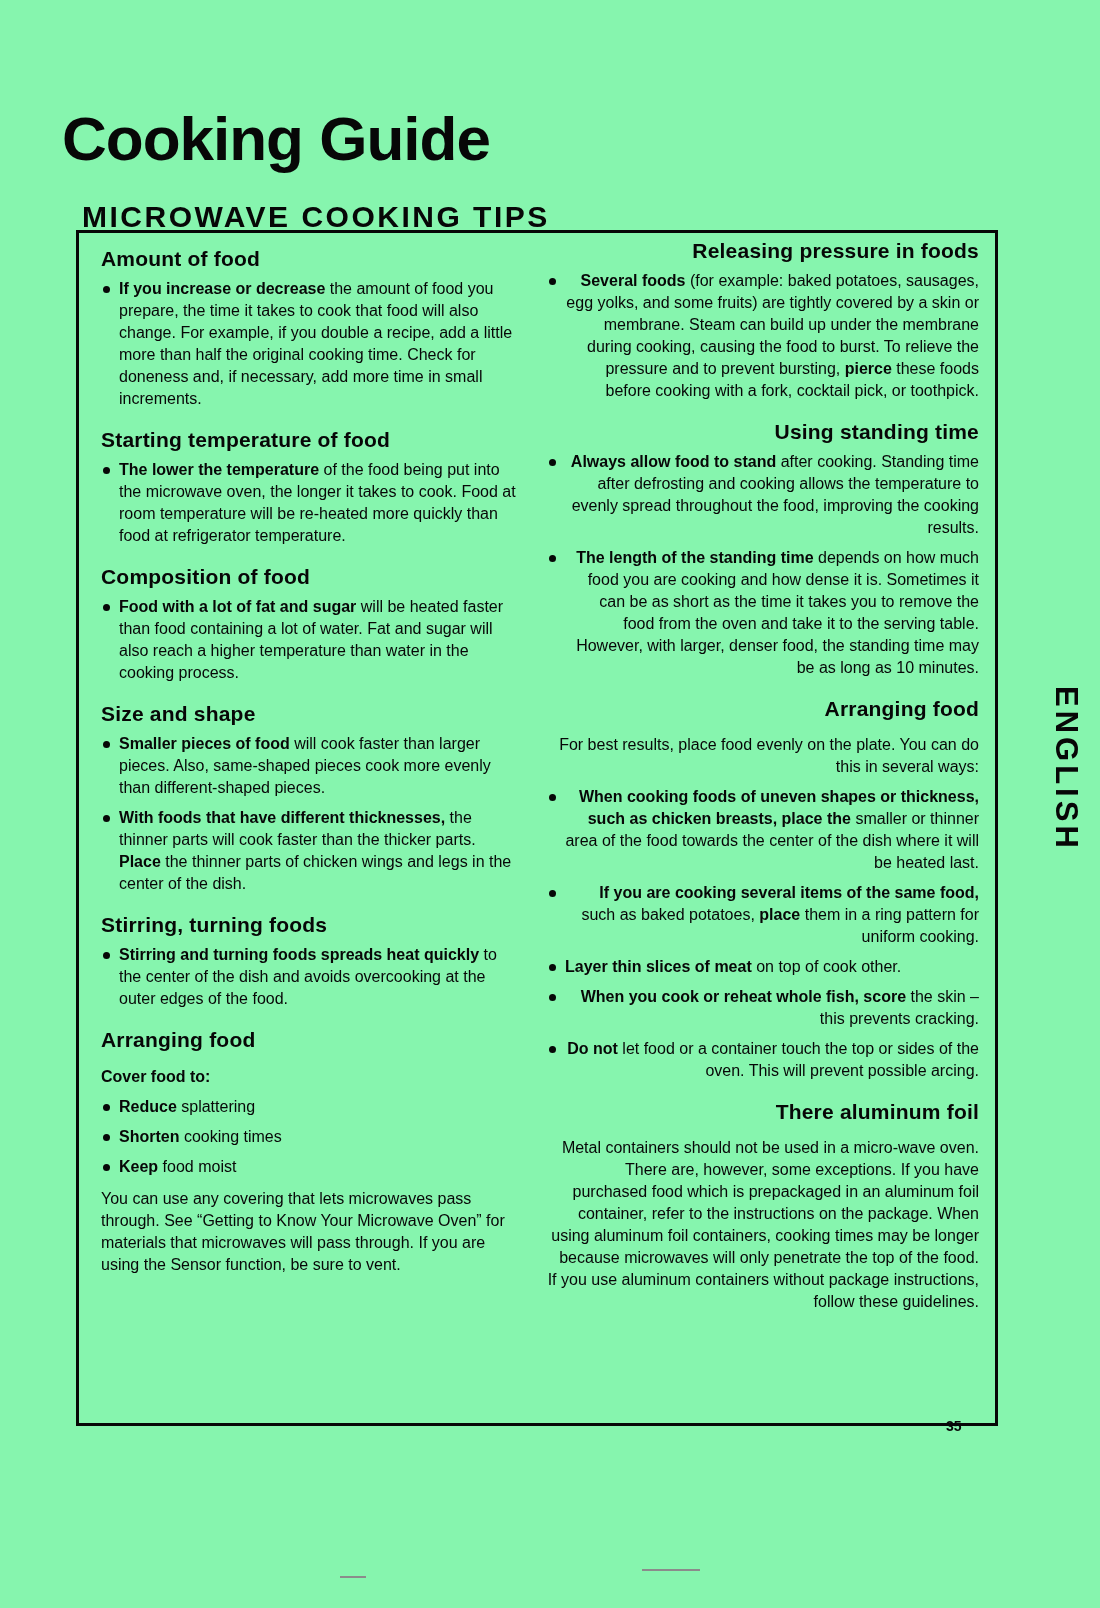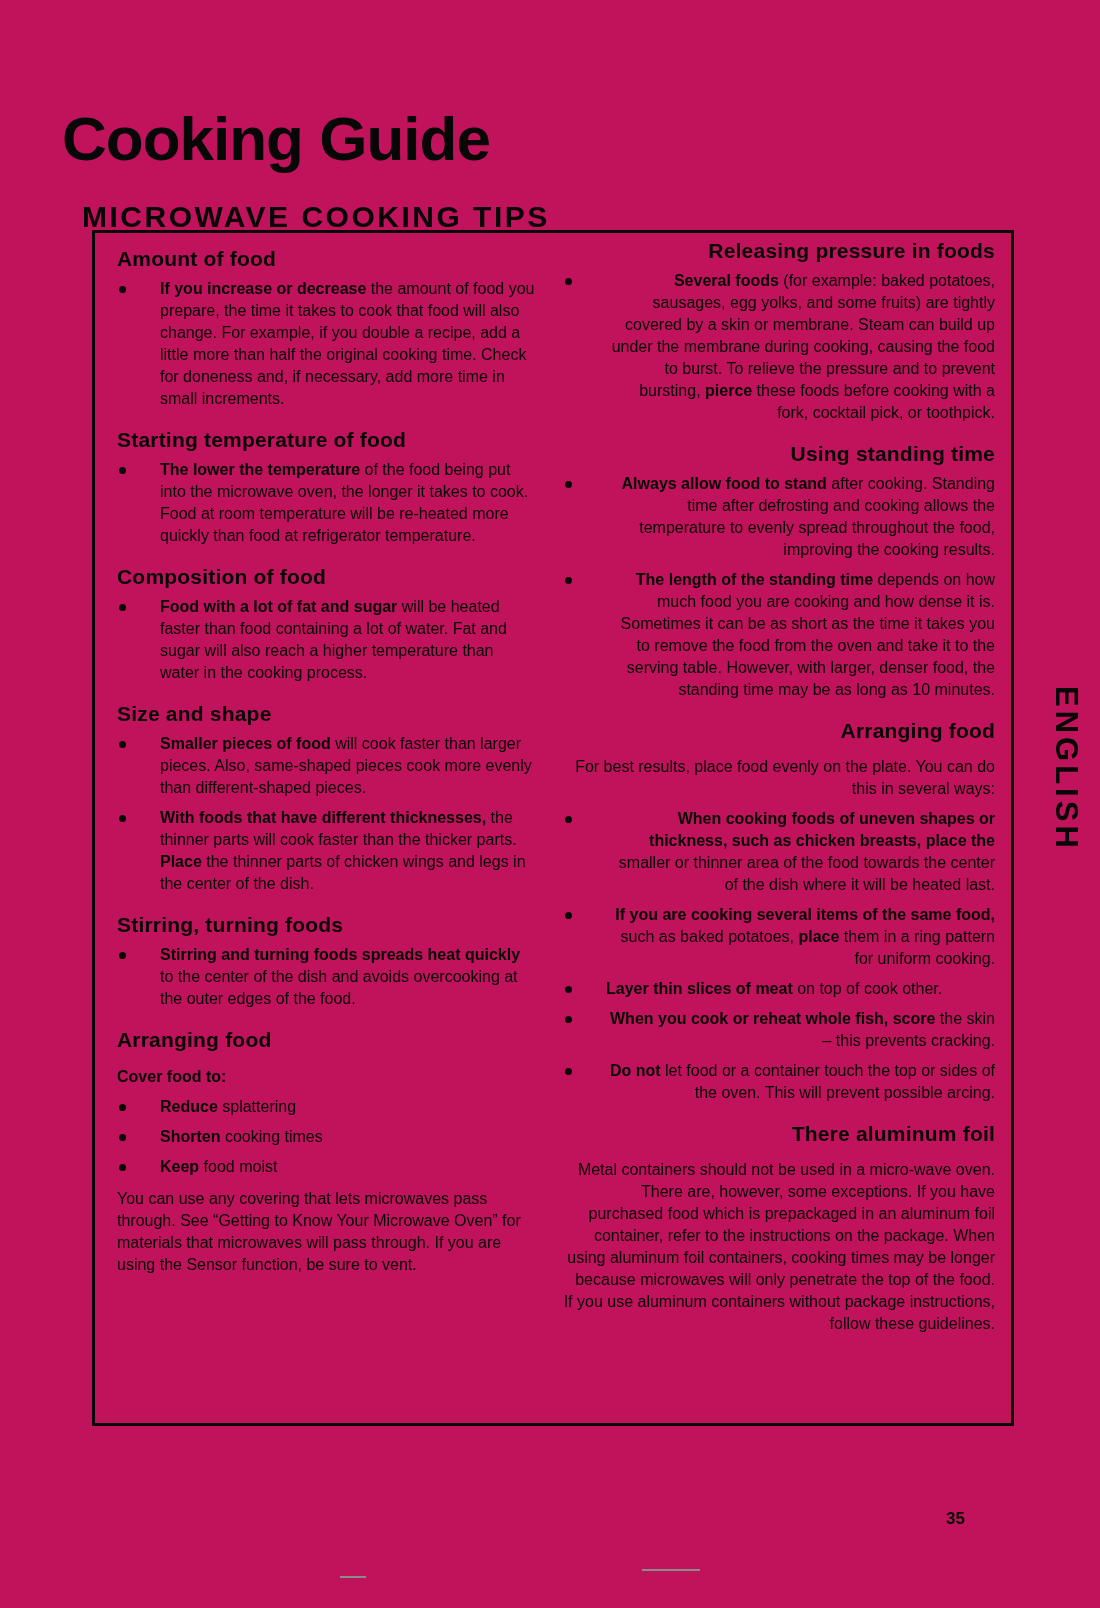--- a/index.html
+++ b/index.html
@@ -1,60 +1,60 @@
 <!DOCTYPE html>
 <html><head>
 <meta charset="utf-8">
 <style>
   html,body{margin:0;padding:0;background:#e8e8e8;}
   .page{
-    position:relative;width:1100px;height:1608px;background:#be185d;
+    position:relative;width:1100px;height:1608px;background:#86efac;
     font-family:"Liberation Sans","DejaVu Sans",sans-serif;color:#0d0d0d;
     overflow:hidden;margin:0 auto;filter:contrast(1.05);
   }
   .title{
     position:absolute;left:62px;top:108px;margin:0;
     font-size:62px;font-weight:700;letter-spacing:-1px;line-height:1;
   }
   .subtitle{
     position:absolute;left:66px;top:186px;margin:16px;
     font-size:30px;font-weight:700;letter-spacing:2.5px;line-height:1;
   }
   .tipbox{
-    position:absolute;left:92px;top:230px;width:922px;height:1196px;
+    position:absolute;left:76px;top:230px;width:922px;height:1196px;
     border:3px solid #0d0d0d;box-sizing:border-box;
     display:flex;align-items:flex-start;
   }
   .col{box-sizing:border-box;}
   .col.left{width:452px;padding:12px 12px 0 22px;}
   .col.right{flex:1;padding:4px 16px 0 16px;text-align:right;}
   .sec{margin:0 0 18px 0;}
   .sech{
     margin:16px 0 5px 0;font-size:21px;font-weight:700;line-height:1.1;
     letter-spacing:0.2px;
   }
   .sec:first-child .sech{margin-top:2px;}
   .para{margin:14px 0 8px 0;font-size:16px;line-height:22px;}
   .para.foot{margin-top:10px;}
-  .bullet{display:flex;margin:8px 0;gap:25px;}
+  .bullet{display:flex;margin:8px 0;}
   .dot{
     flex:none;width:7px;height:7px;border-radius:50%;
     background:#0d0d0d;margin:8px 9px 0 2px;
   }
   .btx{font-size:16px;line-height:22px;}
   .b{font-weight:700;}
   .english-tab{
     position:absolute;top:686px;right:18px;
     writing-mode:vertical-rl;text-orientation:mixed;
     font-size:31px;font-weight:700;letter-spacing:4px;line-height:1;
     color:#0d0d0d;
   }
   .pagenum{
-    position:absolute;left:946px;top:1509px;
-    font-size:17px;font-weight:700;text-align:right;
+    position:absolute;left:946px;top:1418px;
+    font-size:14px;font-weight:700;text-align:right;
   }
   .artifact{position:absolute;background:#8a8a8a;height:2px;}
   .artifact.a1{left:340px;top:1576px;width:26px;}
   .artifact.a2{left:642px;top:1569px;width:58px;}
 </style>
 </head>
 <body>
 
 <div class="page">
   <h1 class="title">Cooking Guide</h1>

